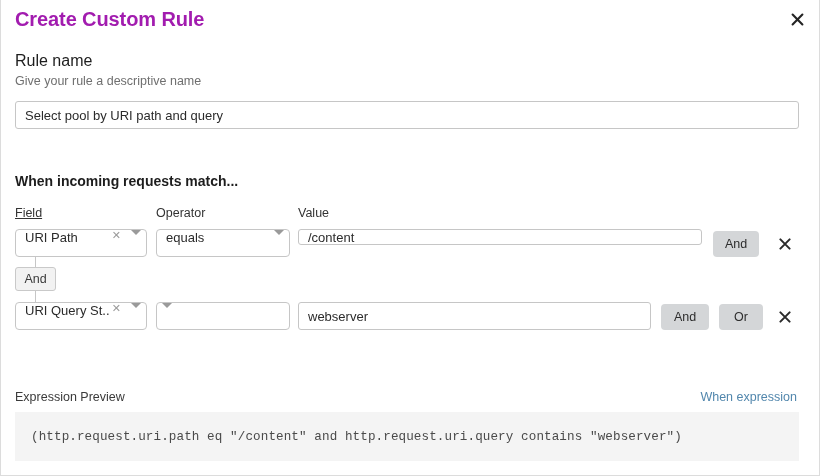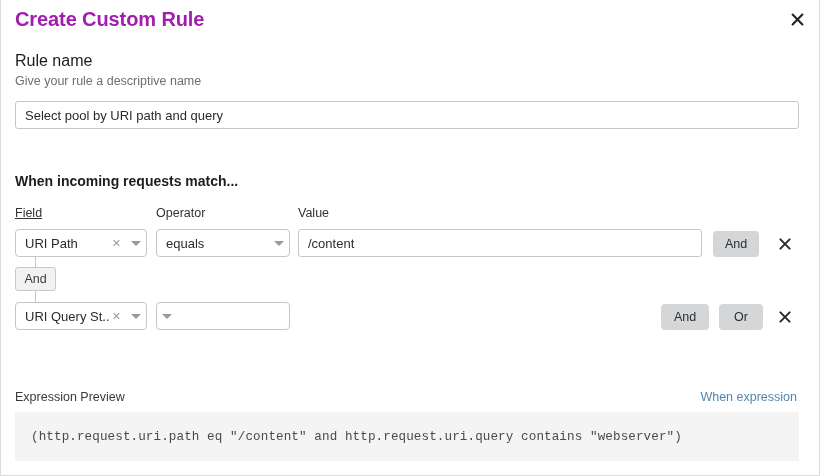--- a/index.html
+++ b/index.html
@@ -98,21 +98,21 @@
 
   
   .select-box {
     position: absolute;
     box-sizing: border-box;
     border: 1px solid #c6c6c6;
     border-radius: 4px;
     background: #ffffff;
     height: 28px;
     display: flex;
-    align-items: center;
+    align-items: flex-start;
     cursor: pointer;
   }
   .select-value {
     flex: 1 1 auto;
     font-size: 13px;
     color: #2b2b2b;
     padding-left: 9px;
     white-space: nowrap;
     overflow: hidden;
   }
@@ -139,21 +139,21 @@
     border-right: 5px solid transparent;
     border-top: 5px solid #9a9a9a;
   }
 
   .field-select { left: 14px; width: 132px; }
   .op-select { left: 155px; width: 134px; }
 
   .row1 { top: 229px; }
   .row2 { top: 302px; }
 
-  .value-input-1 { left: 297px; top: 229px; width: 404px; height: 28px; }
+  .value-input-1 { left: 297px; top: 229px; width: 404px; height: 16px; }
   .value-input-2 { left: 297px; top: 302px; width: 353px; height: 28px; }
 
   .pill-btn {
     position: absolute;
     box-sizing: border-box;
     height: 26px;
     border: none;
     border-radius: 4px;
     background: #d4d6d8;
     color: #2d2d2d;
@@ -307,20 +307,21 @@
         <span class="caret-tri"></span>
       </span>
   </div>
 
   <div class="select-box op-select row2">
     <span class="select-caret">
         <span class="caret-tri"></span>
       </span>
   </div>
 
+  <input class="text-input value-input-2" type="text" value="webserver" style="">
 
   <button class="pill-btn and-r2">And</button>
   <button class="pill-btn or-r2">Or</button>
 
   <div class="row-delete del-r2">
     <svg width="12" height="12" viewBox="0 0 12 12" aria-hidden="true">
       <path d="M1.4 1.4 L10.6 10.6 M10.6 1.4 L1.4 10.6" stroke="#2a2a2a" stroke-width="2" stroke-linecap="round"></path>
     </svg>
   </div>
 

